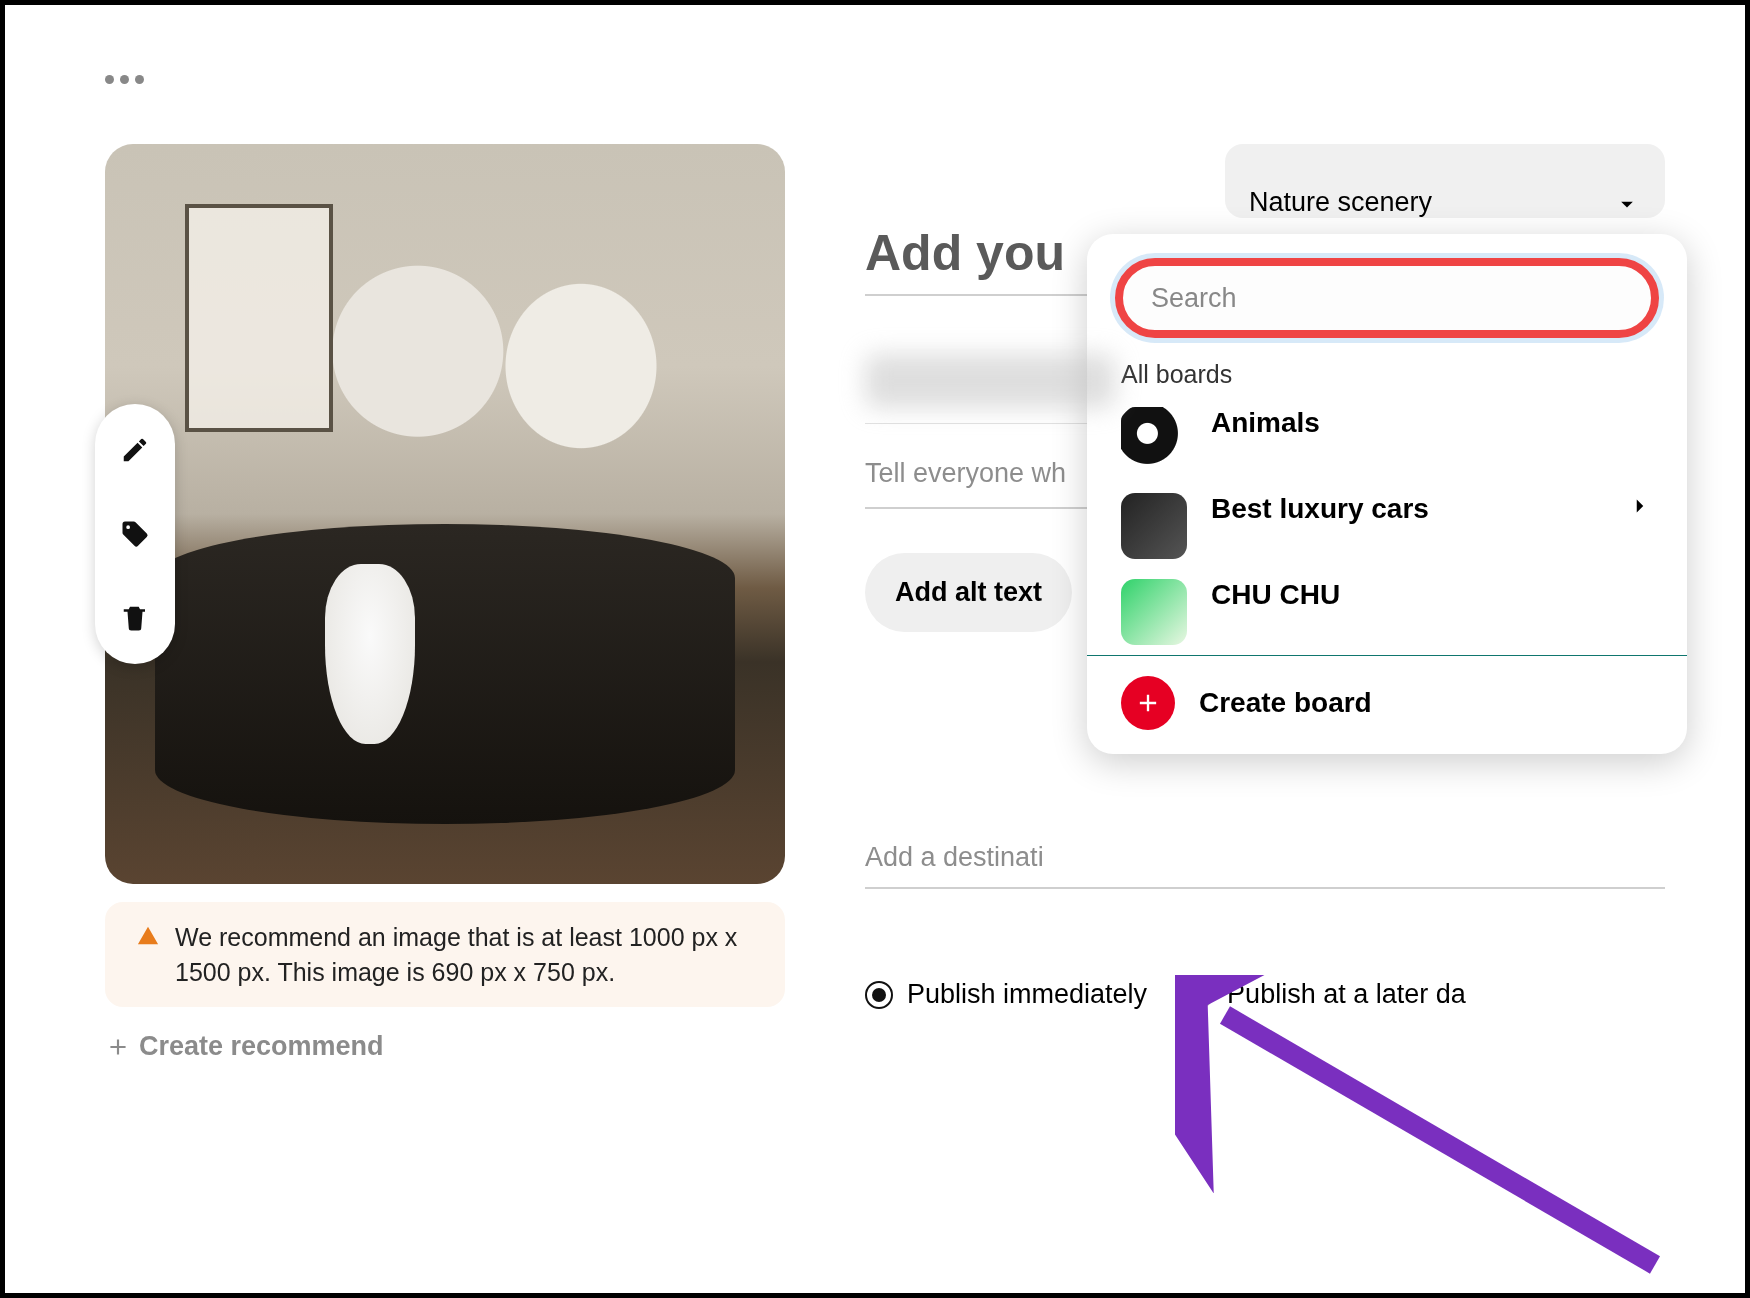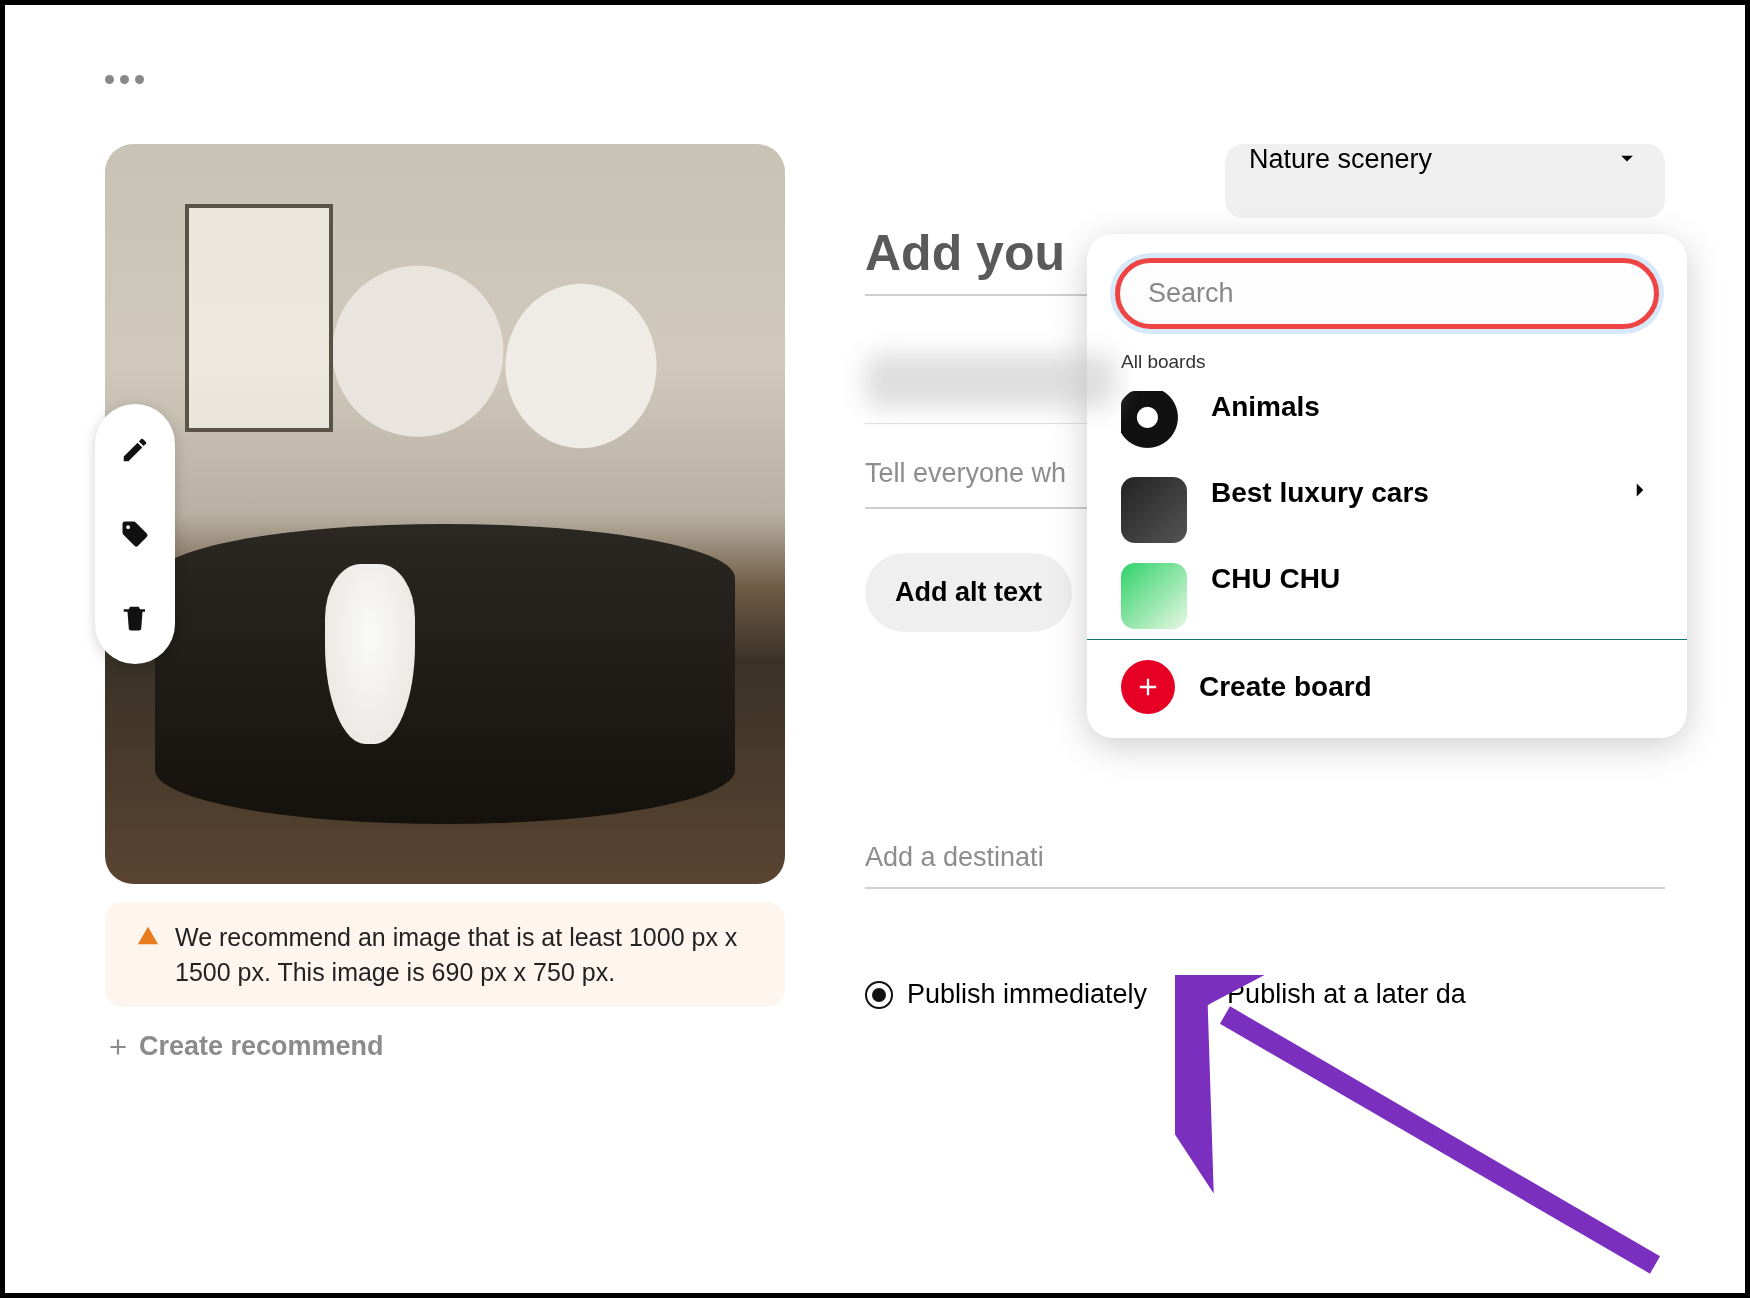--- a/index.html
+++ b/index.html
@@ -95,40 +95,40 @@
 
   .publish-row { margin-top: 90px; display: flex; gap: 38px; align-items: center; font-size: 27px; }
   .radio-opt { display: flex; align-items: center; gap: 14px; }
   .radio { width: 28px; height: 28px; border-radius: 50%; border: 2px solid #111; position: relative; }
   .radio.on::after { content:""; position:absolute; inset:5px; background:#111; border-radius:50%; }
   .radio.off { border-color:#b8b8b8; }
 
   
   .board-chip {
     position: absolute; top: 0; right: 0; width: 440px; height: 74px;
-    background: #f0f0f0; border-radius: 18px; display: flex; align-items: flex-start;
+    background: #f0f0f0; border-radius: 18px; display: flex; align-items: flex-end;
     justify-content: space-between; padding: 0 24px; font-size: 27px; font-weight: 500;
     cursor: pointer;
   }
 
   
   .dropdown {
     position: absolute; top: 90px; right: -22px; width: 600px;
     background: #fff; border-radius: 26px; box-shadow: 0 8px 36px rgba(0,0,0,.2);
     padding: 24px 0 0 0;
   }
   .dropdown .search-wrap { padding: 0 28px; }
   .dropdown input.search {
-    width: 100%; height: 71px; border-radius: 40px;
-    border: 5px solid #ef4444; background: #fdfdfd;
+    width: 100%; height: 80px; border-radius: 40px;
+    border: 8px solid #ef4444; background: #fdfdfd;
     box-shadow: 0 0 0 5px rgba(140,192,234,.35);
     font-size: 27px; padding: 0 28px; outline: none;
   }
   .dropdown input.search::placeholder { color: #888; }
-  .dropdown .section-label { font-size: 19px; color: #333; padding: 22px 34px 8px; }
+  .dropdown .section-label { font-size: 25px; color: #333; padding: 22px 34px 8px; }
   .board-list { max-height: 520px; overflow: hidden; }
   .board-item {
     display: flex; gap: 24px; padding: 10px 34px;
     font-size: 28px; font-weight: 700; cursor: pointer;
   }
   .thumb { width: 66px; height: 66px; border-radius: 14px; flex: 0 0 66px; }
   .thumb.t0 { background: radial-gradient(circle at 40% 40%,#fff 0 10px,#111 11px 30px,#fff 31px), #eee; }
   .thumb.t1 { background: linear-gradient(135deg,#222,#555); }
   .thumb.t2 { background: linear-gradient(180deg,#00b0a2,#0a5f57); }
   .thumb.t3 { background: linear-gradient(135deg,#2fd26a,#e8f7e2); }

